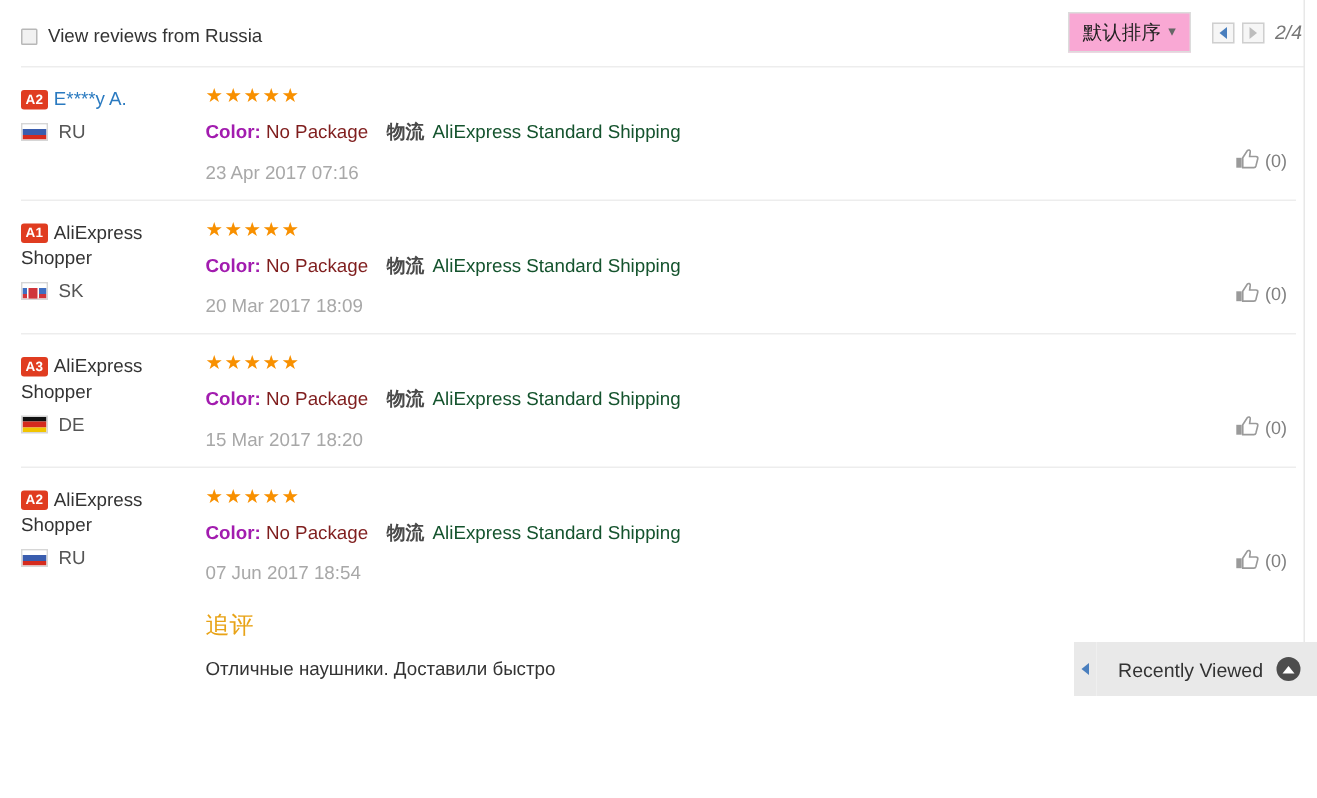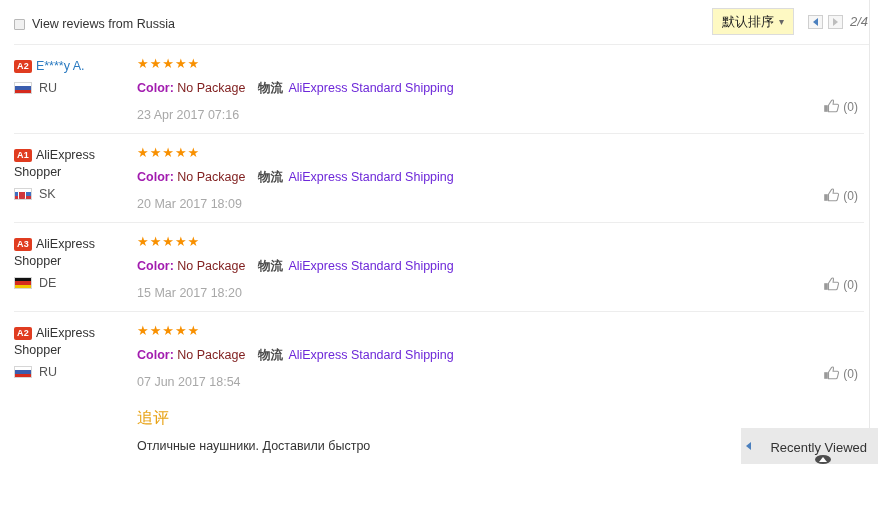--- a/index.html
+++ b/index.html
@@ -46,21 +46,21 @@
     border-radius: 1px;
     display: inline-block;
   }
   .hdr-right {
     position: absolute;
     right: 10px; top: 8px;
     display: flex; align-items: center;
   }
   .sort-select {
     border: 1px solid #dcdcdc;
-    background: #fef9c3;
+    background: #f9a8d4;
     height: 27px;
     padding: 0 9px;
     display: flex; align-items: center;
     font-size: 13px;
     color: #222;
     cursor: pointer;
     white-space: nowrap;
   }
   .sort-select .caret {
     margin-left: 5px;
@@ -181,21 +181,21 @@
   }
   .meta {
     margin-top: 8px;
     font-size: 12.5px;
     line-height: 17px;
     white-space: nowrap;
   }
   .meta .lbl { color: #a21caf; font-weight: bold; }
   .meta .val { color: #7f1d1d; }
   .meta .logi { color: #4a4a4a; font-weight: bold; margin-left: 9px; }
-  .meta .ship { color: #6d28d9; margin-left: 2px; }
+  .meta .ship { color: #14532d; margin-left: 2px; }
   .date {
     margin-top: 10px;
     font-size: 12.5px;
     color: #a8a8a8;
     line-height: 16px;
   }
 
   .helpful {
     position: absolute;
     right: 20px;
@@ -249,25 +249,24 @@
   .recent-tab .tri {
     width: 0; height: 0;
     border-top: 4px solid transparent;
     border-bottom: 4px solid transparent;
     border-right: 5px solid #4a7fbe;
   }
   .recent-bar {
     background: #e9e9e9;
     display: flex;
     align-items: center;
-    padding: 12px 11px 0 14px;
+    padding: 0 11px 0 14px;
     font-size: 13px;
     color: #333;
     cursor: pointer;
-    flex-direction: column;
   }
   .recent-chevron {
     width: 16px; height: 16px;
     border-radius: 50%;
     background: #4d4d4d;
     margin-left: 9px;
     display: flex; align-items: center; justify-content: center;
   }
   .recent-chevron .tri {
     width: 0; height: 0;

